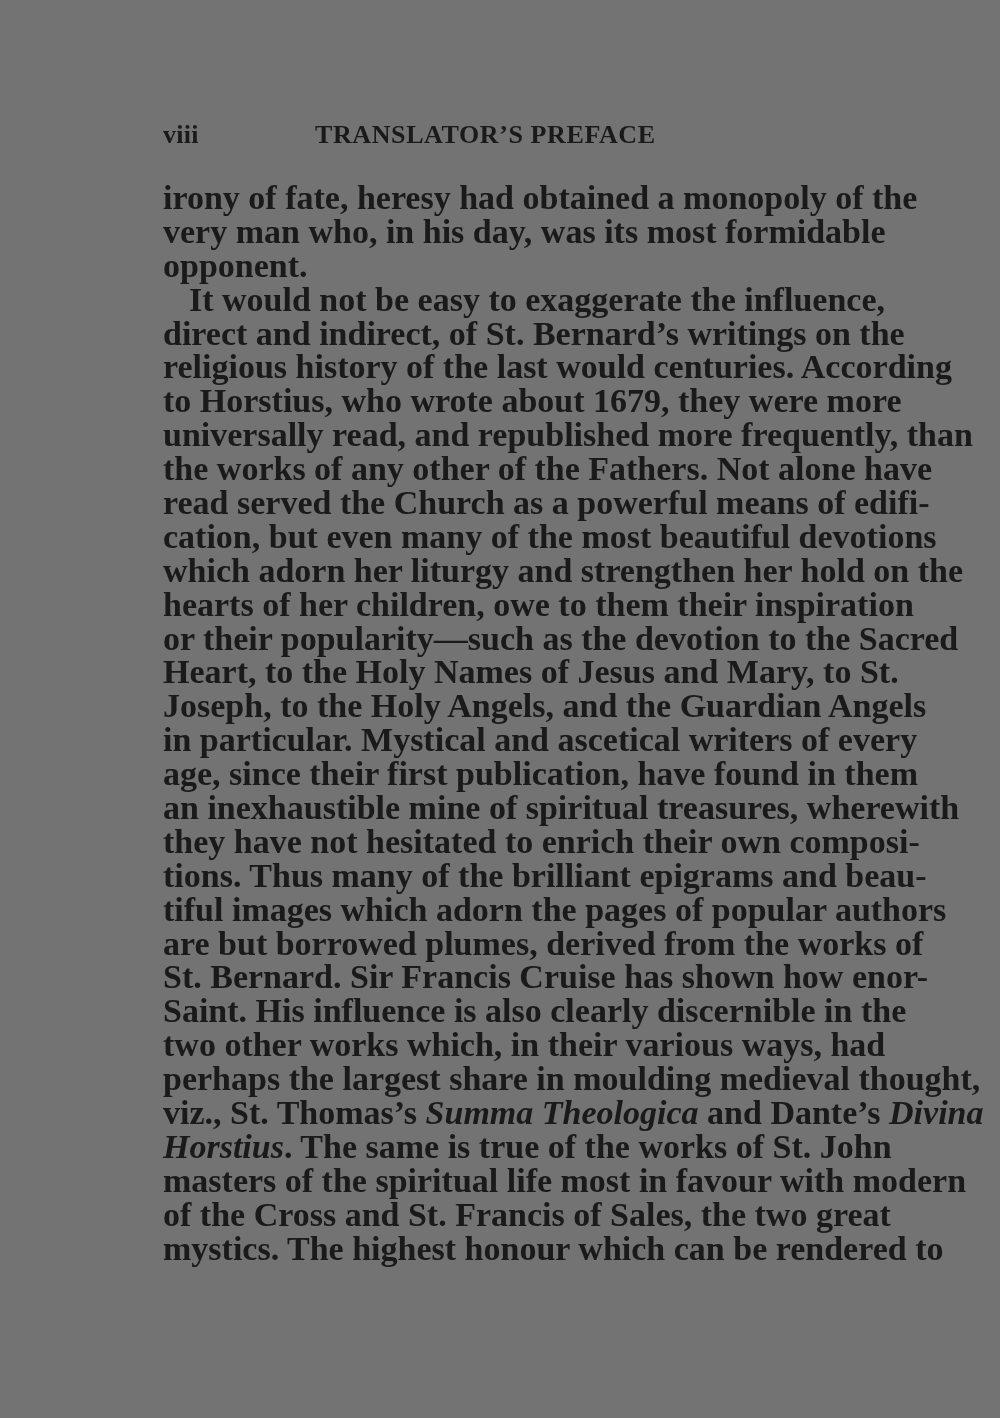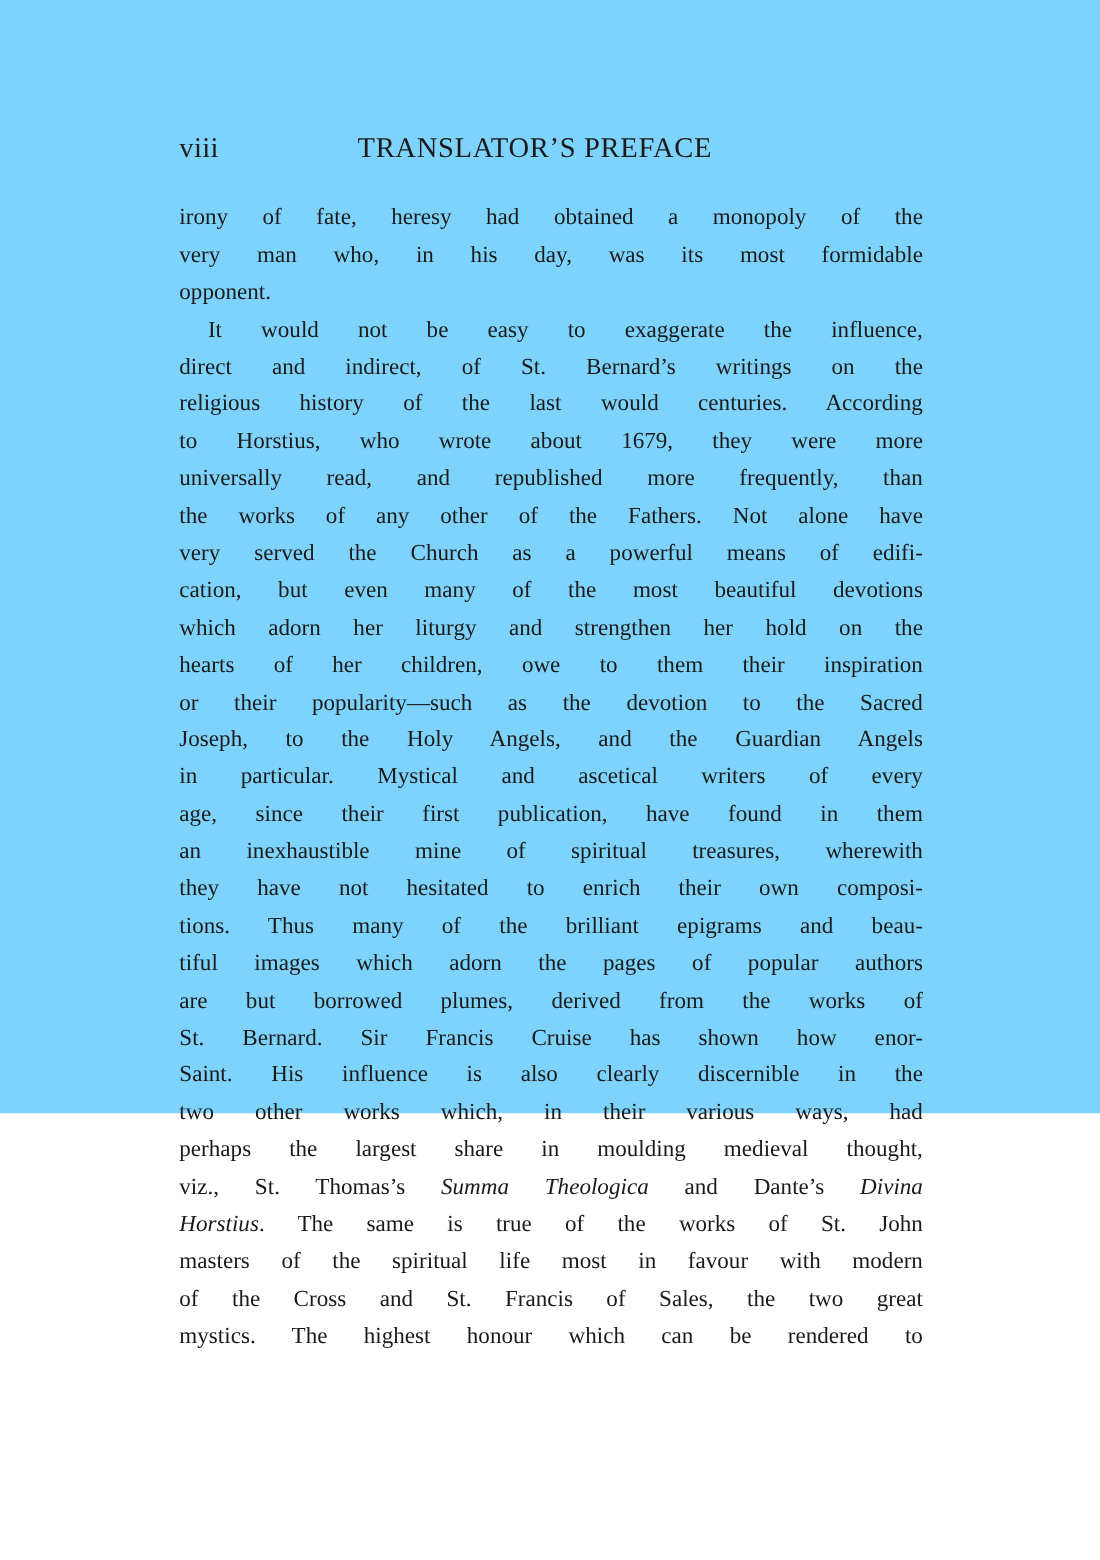--- a/index.html
+++ b/index.html
@@ -13,50 +13,51 @@
       position: relative;
       overflow: hidden;
       font-family: "Liberation Serif", "DejaVu Serif", serif;
       color: #1a1a1a;
     }
     .page {
       position: absolute;
       left: 0;
       top: 0;
       width: 1000px;
-      height: 1012px;
-      background: #7dd3fc;
+      height: 1418px;
+      background: #737373;
+      font-weight: bold;
     }
     .running-head {
       position: absolute;
       left: 163px;
       top: 117px;
       width: 676px;
       height: 36px;
       font-size: 26px;
       line-height: 36px;
       letter-spacing: 0.3px;
     }
     .running-head .folio {
       position: absolute;
       left: 0;
       top: 0;
     }
     .running-head .title {
       position: absolute;
-      left: 162px;
+      left: 152px;
       top: 0;
       letter-spacing: 0.6px;
     }
     .body-text {
       position: absolute;
       left: 163px;
       top: 181px;
       width: 676px;
-      font-size: 21px;
+      font-size: 34px;
     }
     .line {
       display: block;
       height: 33.9px;
       line-height: 33.9px;
       white-space: nowrap;
       text-align: justify;
       text-align-last: justify;
     }
     .line.last {
@@ -81,25 +82,26 @@
   <div class="body-text" id="body-text">
       <span class="line"><span>irony of fate, heresy had obtained a monopoly of the</span></span>
       <span class="line"><span>very man who, in his day, was its most formidable</span></span>
       <span class="line last"><span>opponent.</span></span>
       <span class="line indent"><span>It would not be easy to exaggerate the influence,</span></span>
       <span class="line"><span>direct and indirect, of St. Bernard’s writings on the</span></span>
       <span class="line"><span>religious history of the last would centuries.  According</span></span>
       <span class="line"><span>to Horstius, who wrote about 1679, they were more</span></span>
       <span class="line"><span>universally read, and republished more frequently, than</span></span>
       <span class="line"><span>the works of any other of the Fathers.  Not alone have</span></span>
-      <span class="line"><span>very served the Church as a powerful means of edifi-</span></span>
+      <span class="line"><span>read served the Church as a powerful means of edifi-</span></span>
       <span class="line"><span>cation, but even many of the most beautiful devotions</span></span>
       <span class="line"><span>which adorn her liturgy and strengthen her hold on the</span></span>
       <span class="line"><span>hearts of her children, owe to them their inspiration</span></span>
       <span class="line"><span>or their popularity—such as the devotion to the Sacred</span></span>
+      <span class="line"><span>Heart, to the Holy Names of Jesus and Mary, to St.</span></span>
       <span class="line"><span>Joseph, to the Holy Angels, and the Guardian Angels</span></span>
       <span class="line"><span>in particular.  Mystical and ascetical writers of every</span></span>
       <span class="line"><span>age, since their first publication, have found in them</span></span>
       <span class="line"><span>an inexhaustible mine of spiritual treasures, wherewith</span></span>
       <span class="line"><span>they have not hesitated to enrich their own composi-</span></span>
       <span class="line"><span>tions.  Thus many of the brilliant epigrams and beau-</span></span>
       <span class="line"><span>tiful images which adorn the pages of popular authors</span></span>
       <span class="line"><span>are but borrowed plumes, derived from the works of</span></span>
       <span class="line"><span>St. Bernard.  Sir Francis Cruise has shown how enor-</span></span>
       <span class="line"><span>Saint.  His influence is also clearly discernible in the</span></span>

